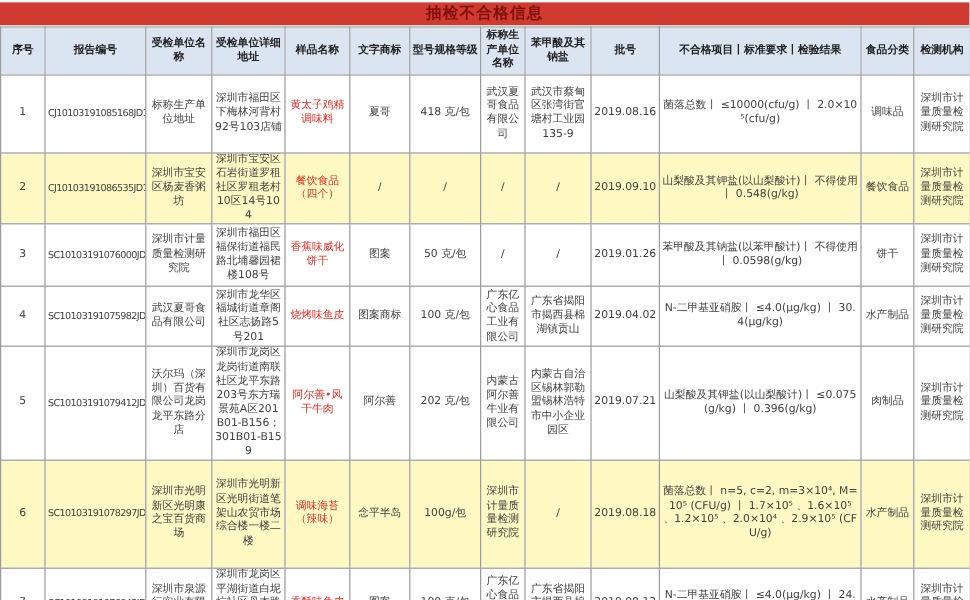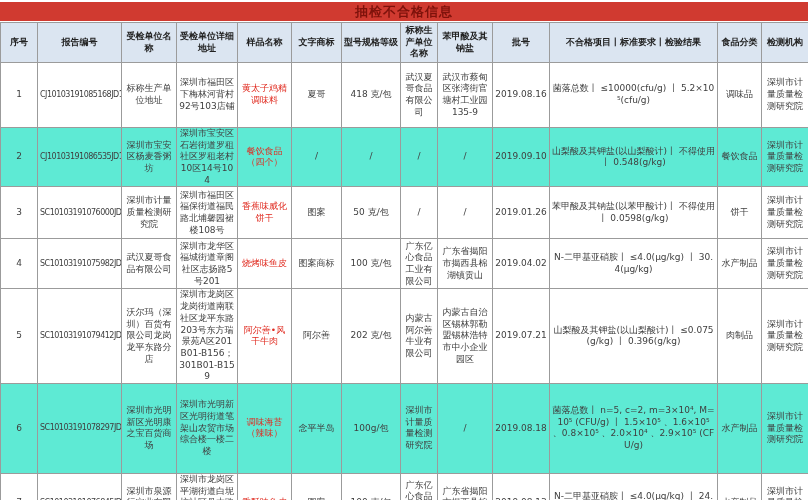--- a/index.html
+++ b/index.html
@@ -28,21 +28,21 @@
     font-size:9px; line-height:1.3;
     padding:0 2px;
     word-break:break-all;
     overflow:hidden;
   }
   thead tr { height:40px; }
   th {
     background:#dbe5f1; color:#222;
     font-weight:bold;
   }
-  tbody tr.tint td { background:#5eead4; }
+  tbody tr.tint td { background:#fef9c3; }
   td.red { color:#e02b20; }
   td.mono {
     font-size:8px; letter-spacing:-0.5px; white-space:nowrap;
   }
 </style>
 </head>
 <body>
 
 <div class="page">
   <div class="title-bar">抽检不合格信息</div>
@@ -85,21 +85,21 @@
           <td>1</td>
           <td class="mono">CJ10103191085168JD1</td>
           <td>标称生产单位地址</td>
           <td>深圳市福田区下梅林河背村92号103店铺</td>
           <td class="red">黄太子鸡精调味料</td>
           <td>夏哥</td>
           <td>418 克/包</td>
           <td>武汉夏哥食品有限公司</td>
           <td>武汉市蔡甸区张湾街官塘村工业园135-9</td>
           <td>2019.08.16</td>
-          <td>菌落总数丨 ≤10000(cfu/g) 丨 5.2×10⁵(cfu/g)</td>
+          <td>菌落总数丨 ≤10000(cfu/g) 丨 2.0×10⁵(cfu/g)</td>
           <td>调味品</td>
           <td>深圳市计量质量检测研究院</td>
         </tr>
         <tr class="tint" style="height: 39px;">
           <td>2</td>
           <td class="mono">CJ10103191086535JD1</td>
           <td>深圳市宝安区杨麦香粥坊</td>
           <td>深圳市宝安区石岩街道罗租社区罗租老村10区14号104</td>
           <td class="red">餐饮食品（四个）</td>
           <td>/</td>
@@ -160,21 +160,21 @@
           <td>6</td>
           <td class="mono">SC10103191078297JD1</td>
           <td>深圳市光明新区光明康之宝百货商场</td>
           <td>深圳市光明新区光明街道笔架山农贸市场综合楼一楼二楼</td>
           <td class="red">调味海苔（辣味）</td>
           <td>念平半岛</td>
           <td>100g/包</td>
           <td>深圳市计量质量检测研究院</td>
           <td>/</td>
           <td>2019.08.18</td>
-          <td>菌落总数丨 n=5, c=2, m=3×10⁴, M=10⁵ (CFU/g) 丨 1.5×10⁵ 、1.6×10⁵ 、0.8×10⁵ 、2.0×10⁴ 、2.9×10⁵ (CFU/g)</td>
+          <td>菌落总数丨 n=5, c=2, m=3×10⁴, M=10⁵ (CFU/g) 丨 1.7×10⁵ 、1.6×10⁵ 、1.2×10⁵ 、2.0×10⁴ 、2.9×10⁵ (CFU/g)</td>
           <td>水产制品</td>
           <td>深圳市计量质量检测研究院</td>
         </tr>
         <tr style="height: 54px;">
           <td>7</td>
           <td class="mono">SC10103191076845JD1</td>
           <td>深圳市泉源行实业有限公司</td>
           <td>深圳市龙岗区平湖街道白坭坑社区丹木路1号海吉星物流园C1037</td>
           <td class="red">香酥味鱼皮</td>
           <td>图案</td>

